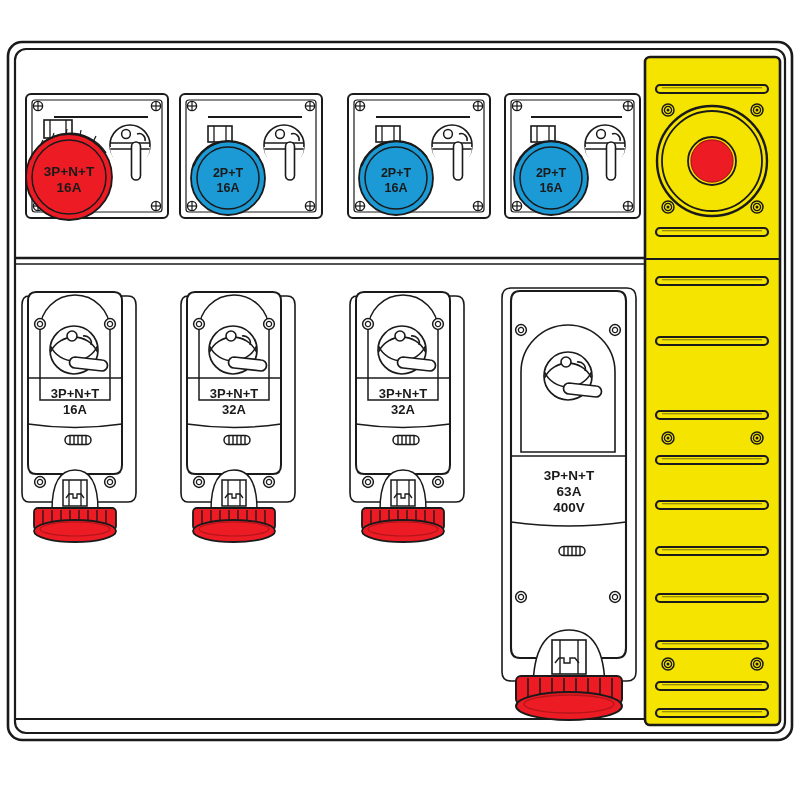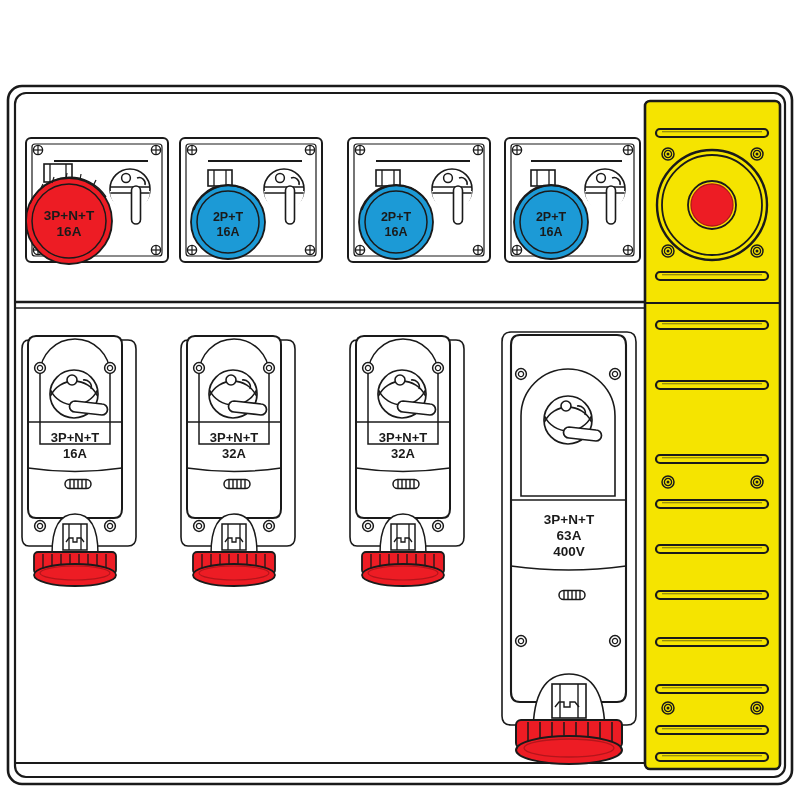--- a/index.html
+++ b/index.html
@@ -1,18 +1,18 @@
 <!DOCTYPE html>
 <html><head>
 <meta charset="utf-8">
 <style>
   html,body{margin:0;padding:0;background:#ffffff;}
   body{width:800px;height:800px;overflow:hidden;
        font-family:"Liberation Sans",sans-serif;}
-  #stage{position:relative;width:800px;height:755px;margin-top:44px;}
+  #stage{position:relative;width:800px;height:755px;}
   svg{display:block;}
   .lbl{font-family:"Liberation Sans",sans-serif;font-weight:700;
        text-anchor:middle;fill:#1a1a1a;}
 </style>
 </head>
 <body>
 
 <div id="stage">
 <svg width="800" height="800" viewBox="0 0 800 800">
 

